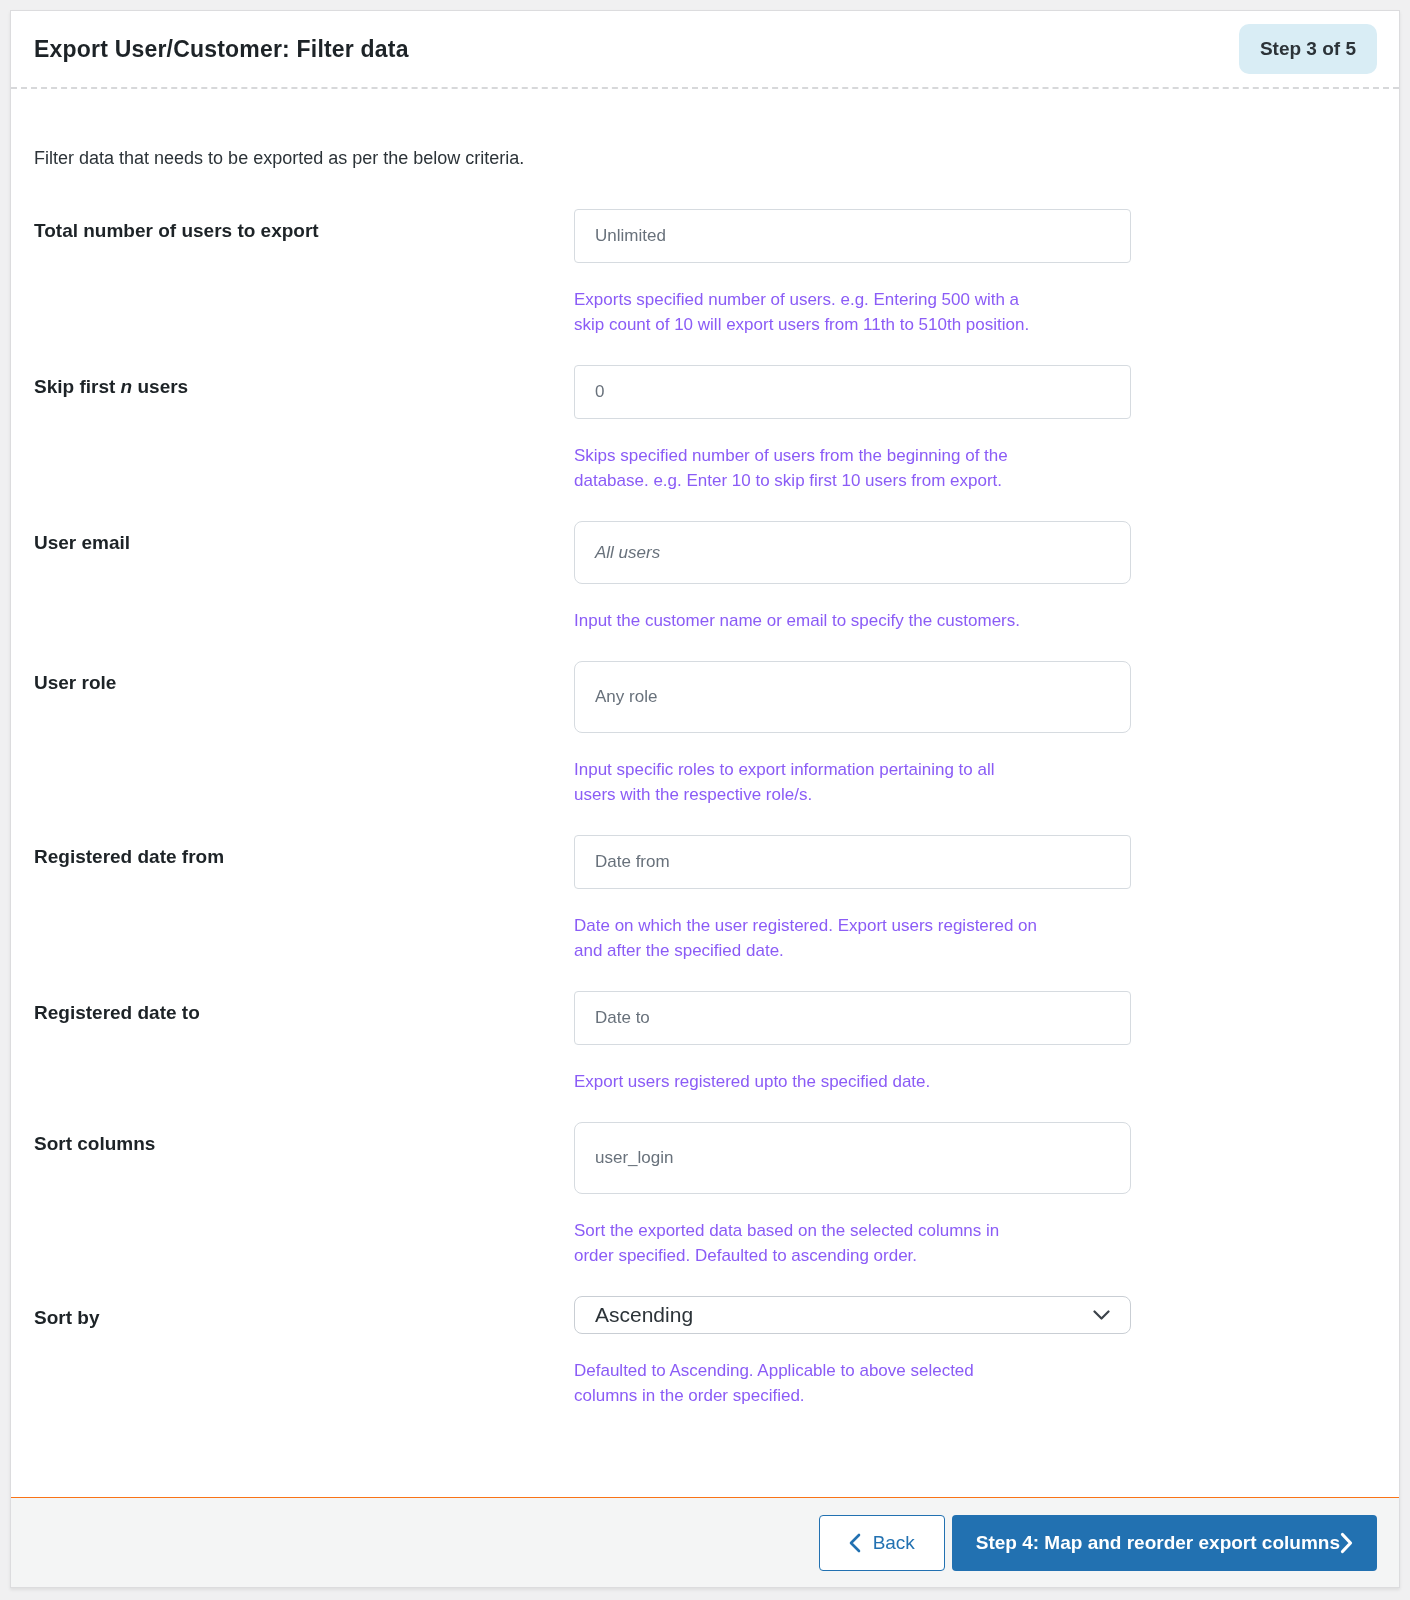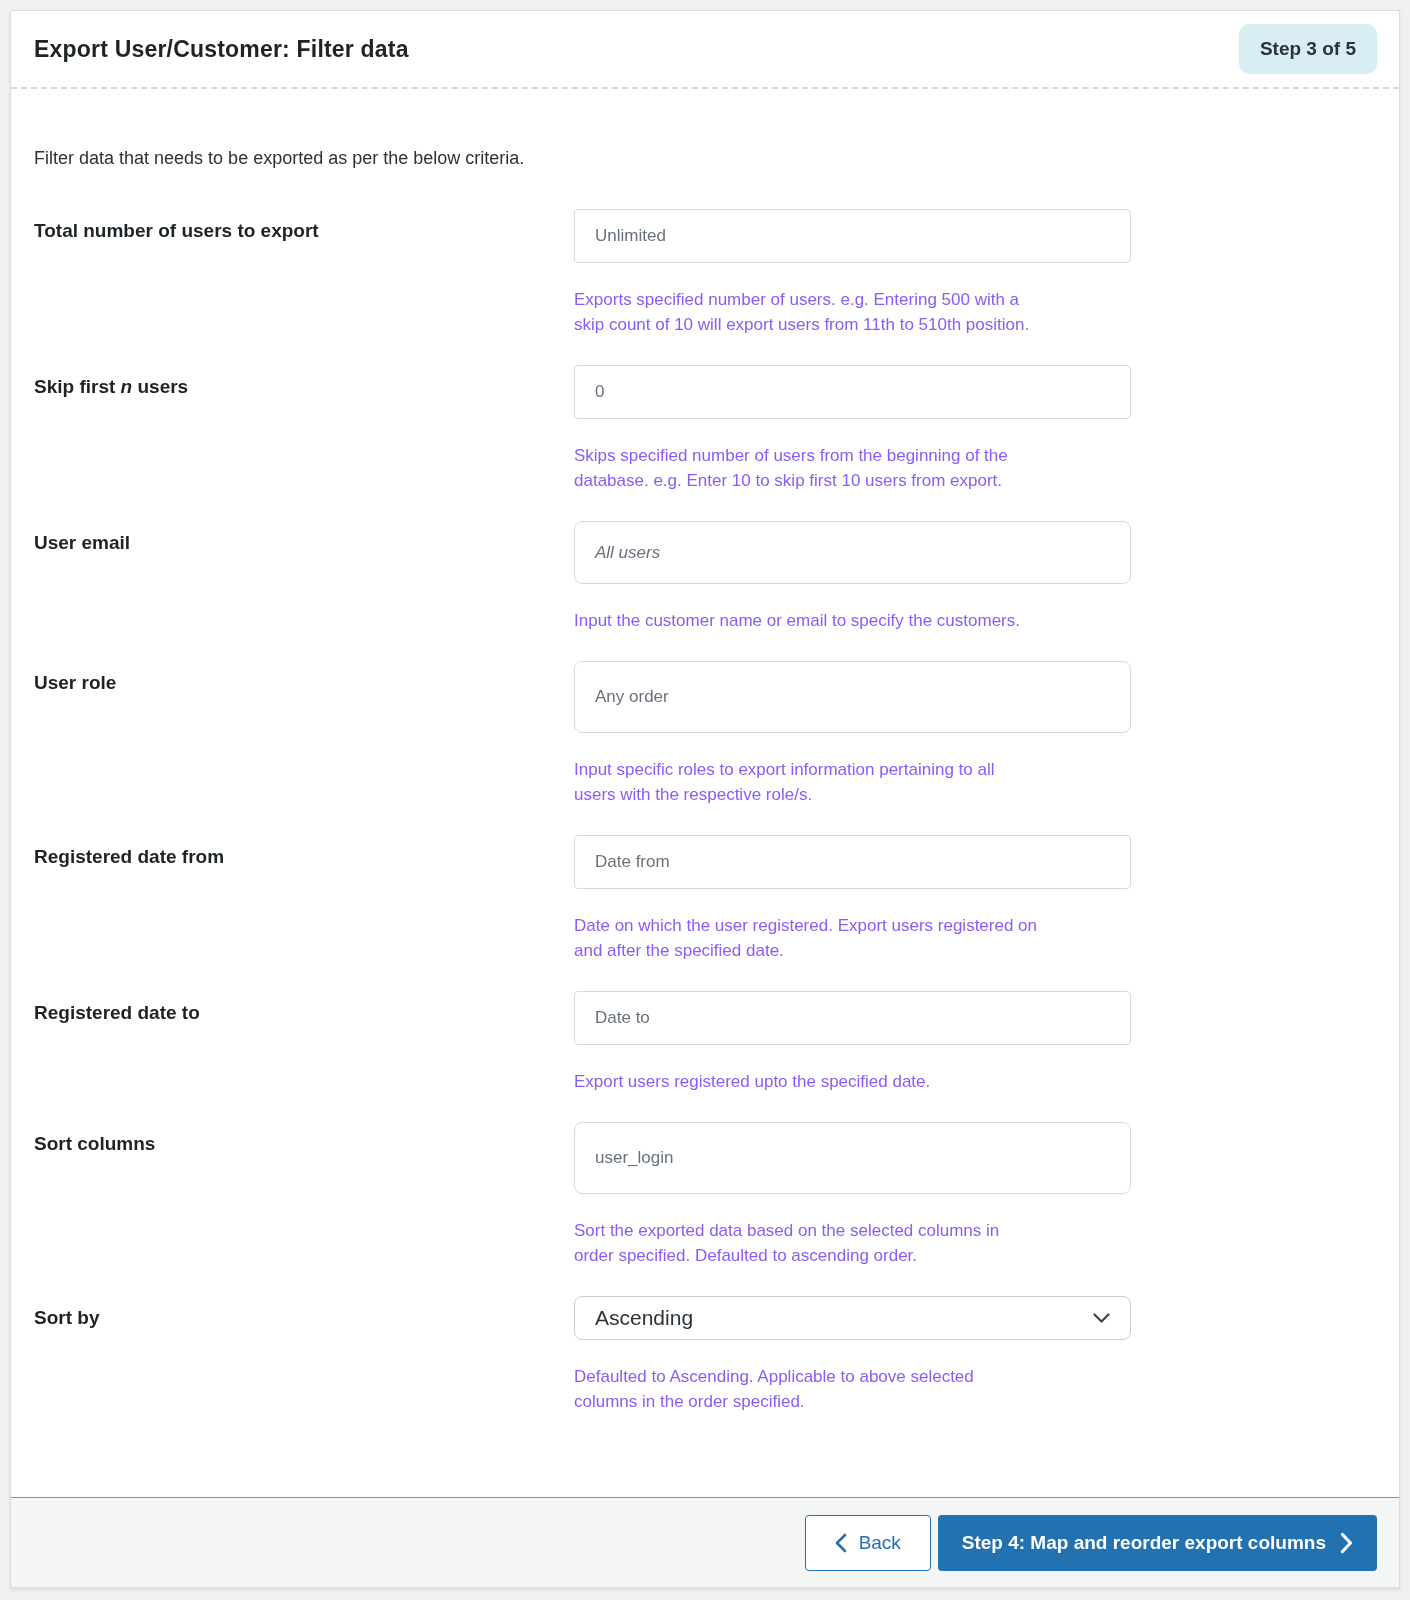--- a/index.html
+++ b/index.html
@@ -53,21 +53,21 @@
   .multi-box {
     width:557px; height:72px;
     border:1px solid #d6dbe0; border-radius:8px;
     background:#fff;
     padding:0 20px;
     display:flex; align-items:center;
     cursor:text;
   }
   .multi-box .ph { font-size:17px; color:#68717b; }
   .select-box {
-    width:557px; height:44px;
+    width:557px; height:38px;
     border:1px solid #c9ced4; border-radius:8px;
     background:#fff;
     padding:0 20px;
     display:flex; align-items:center; justify-content:space-between;
     cursor:pointer;
   }
   .select-box .sel-text { font-size:21px; color:#2c3338; }
   .help-text {
     margin-top:24px;
     font-size:17px; line-height:25px; color:#8b5cf6;
@@ -89,21 +89,21 @@
     font-size:19px; cursor:pointer; border:none;
   }
   .btn-back {
     width:126px;
     background:#ffffff; color:#2271b1;
     border:1px solid #2271b1;
     gap:12px;
   }
   .btn-primary {
     background:#2271b1; color:#ffffff;
-    font-weight:600; padding:0 24px; gap:14px;
+    font-weight:600; padding:0 24px; 
   }
   .icon { display:inline-flex; align-items:center; }
 </style>
 </head>
 <body>
 
 <div class="card">
 
   <div class="card-header">
     <div class="page-title">Export User/Customer: Filter data</div>
@@ -146,21 +146,21 @@
         <div class="help-text">Input the customer name or email to specify the customers.</div>
       </div>
     </div>
 
     <div class="form-row">
       <div class="label-col">
         <span class="field-label">User role</span>
       </div>
       <div class="field-col">
         <div class="multi-box">
-          <span class="ph">Any order</span>
+          <span class="ph">Any role</span>
         </div>
         <div class="help-text">Input specific roles to export information pertaining to all
 users with the respective role/s.</div>
       </div>
     </div>
 
     <div class="form-row">
       <div class="label-col">
         <span class="field-label">Registered date from</span>
       </div>

